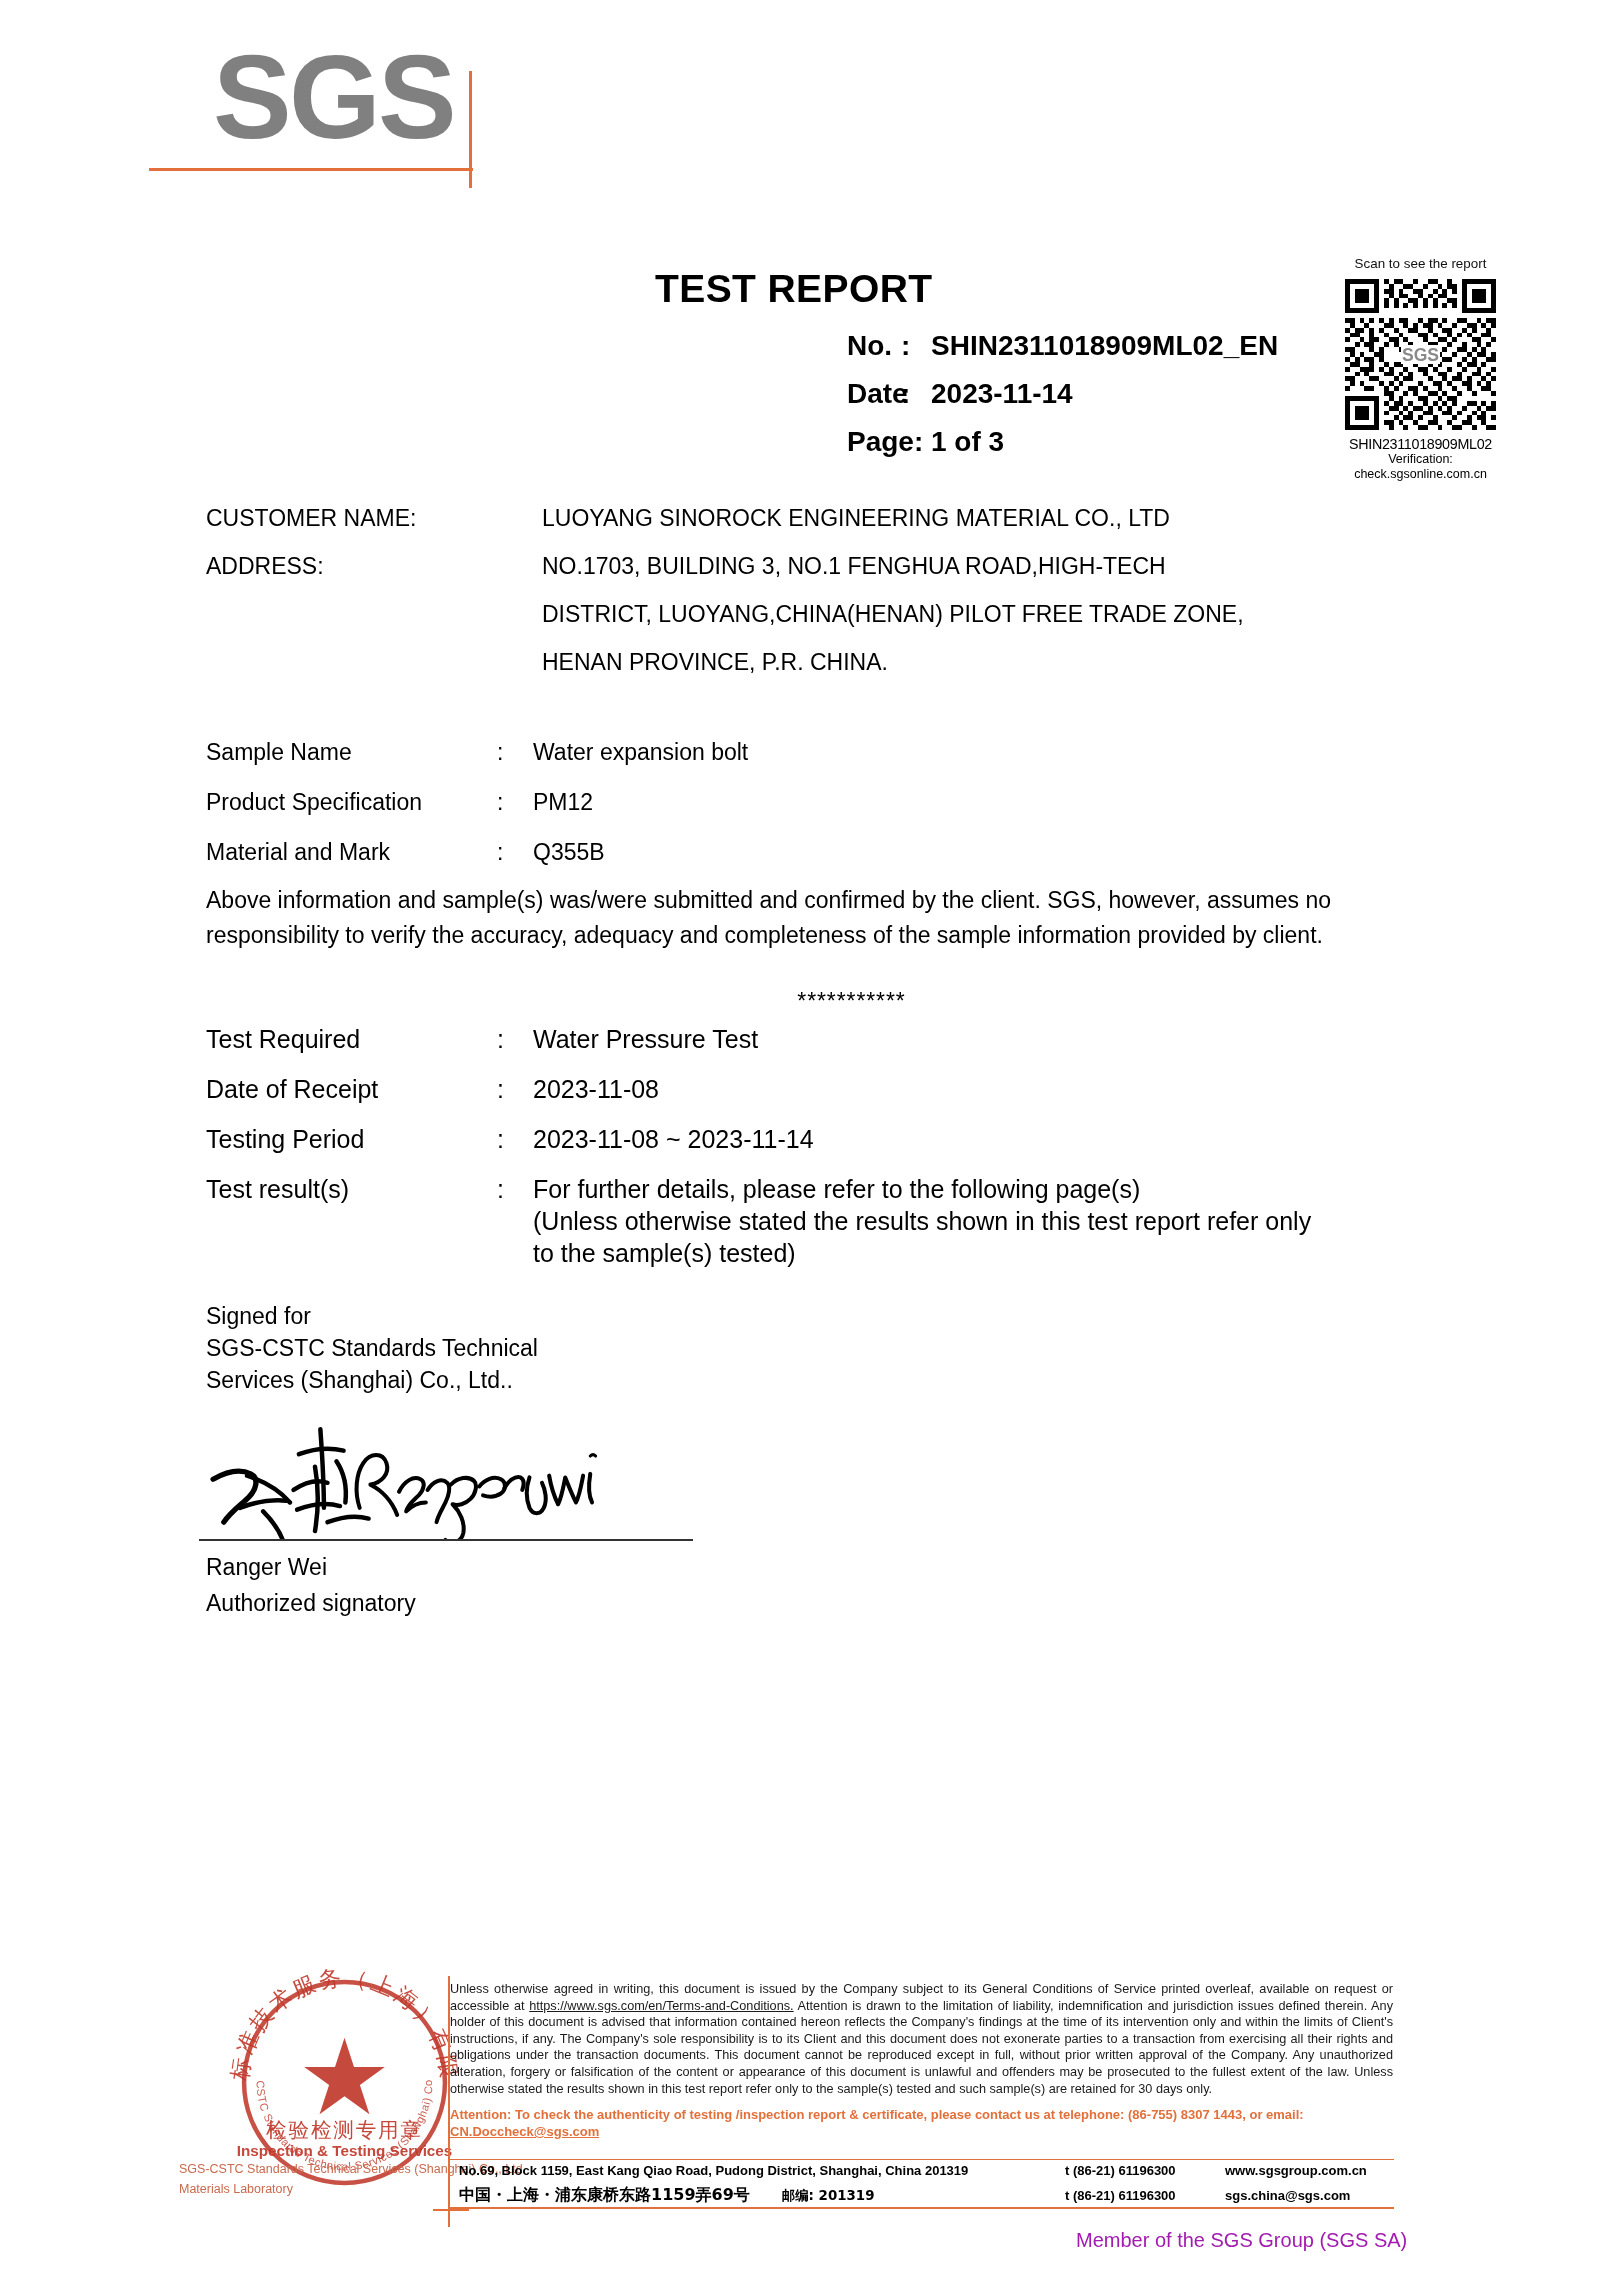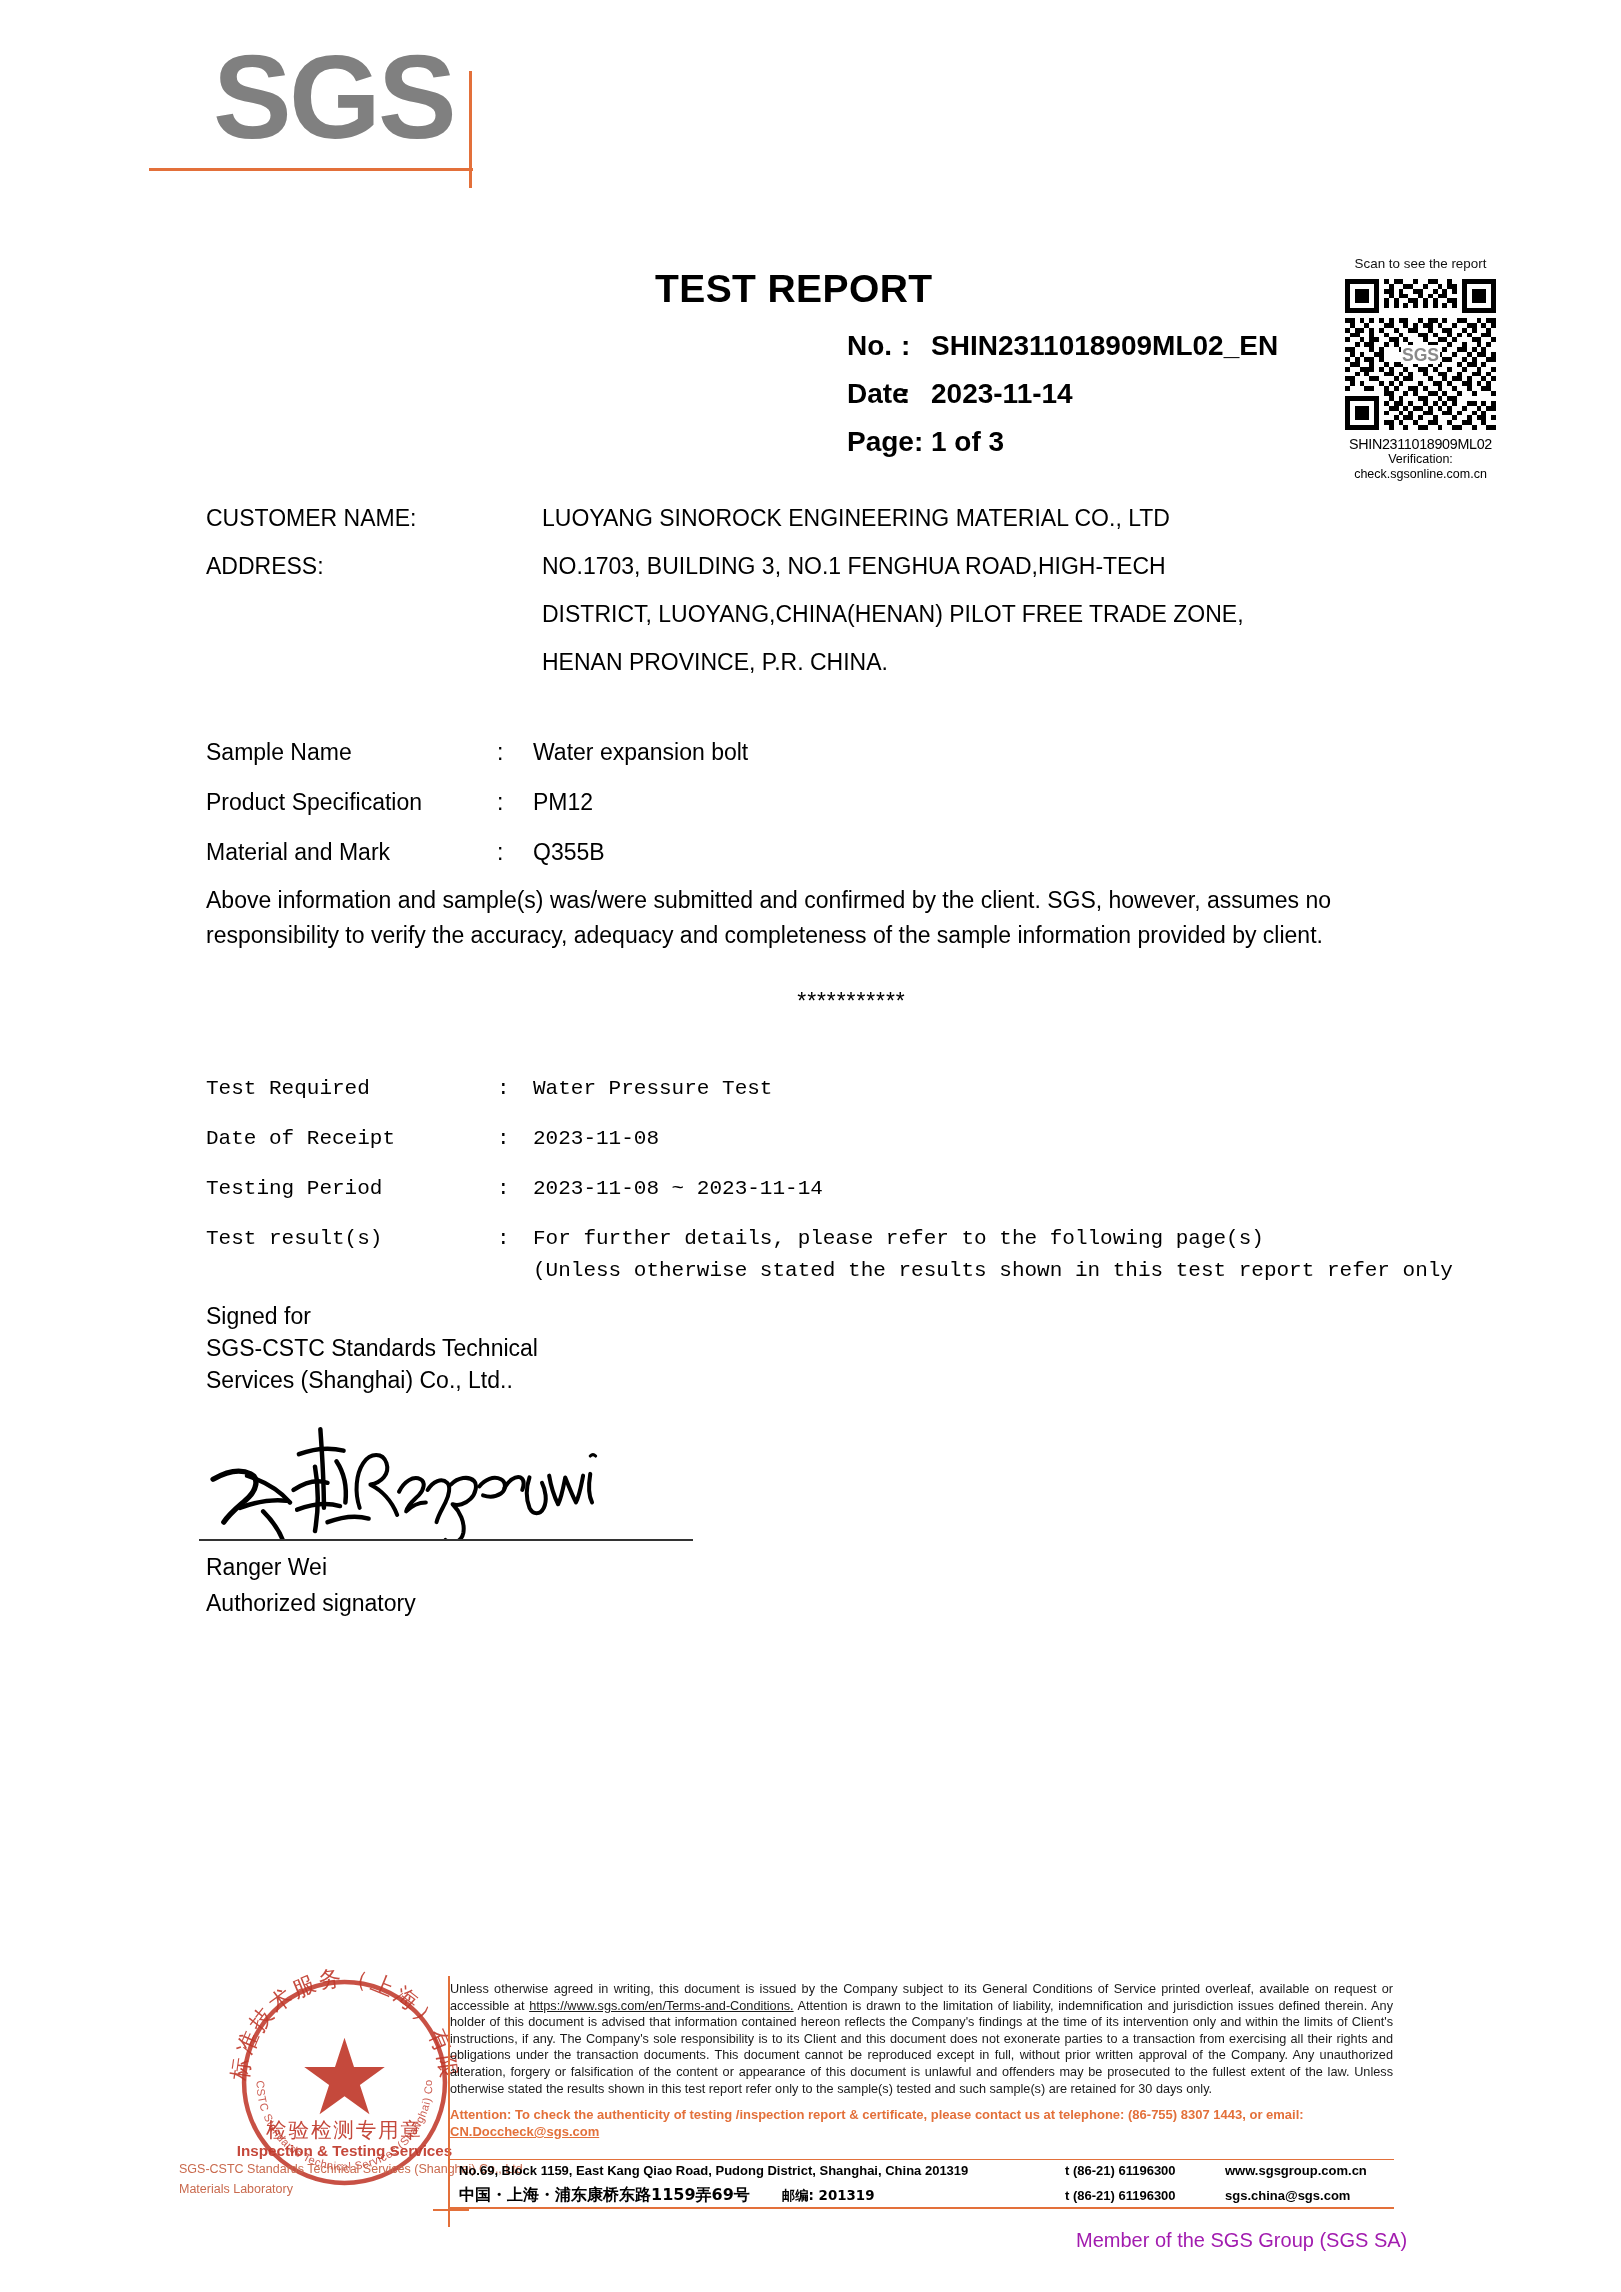--- a/index.html
+++ b/index.html
@@ -183,24 +183,23 @@
     font-size: 23px;
     letter-spacing: 0.9px;
     padding-left: 81px;
     box-sizing: border-box;
   }
 
   
   .test-block {
     position: absolute;
     left: 206px;
-    top: 1064px;
+    top: 1014px;
     width: 1272px;
-    font-size: 21px;
-    font-family: Liberation Mono, monospace;
+    font-size: 25px;
   }
   .test-row {
     display: flex;
     line-height: 50px;
   }
   .test-label {
     width: 291px;
     flex: 0 0 291px;
   }
   .test-colon {
@@ -769,20 +768,21 @@
     <div class="test-label">Testing Period</div>
     <div class="test-colon">:</div>
     <div class="test-value">2023-11-08 ~ 2023-11-14</div>
   </div>
   <div class="result-row">
     <div class="result-label">Test result(s)</div>
     <div class="result-colon">:</div>
     <div class="result-value">
       <div>For further details, please refer to the following page(s)</div>
       <div>(Unless otherwise stated the results shown in this test report refer only</div>
+      <div>to the sample(s) tested)</div>
     </div>
   </div>
 </div>
 
 <div class="signed-block">
   <div>Signed for</div>
   <div>SGS-CSTC Standards Technical</div>
   <div>Services (Shanghai) Co., Ltd..</div>
 </div>
 

